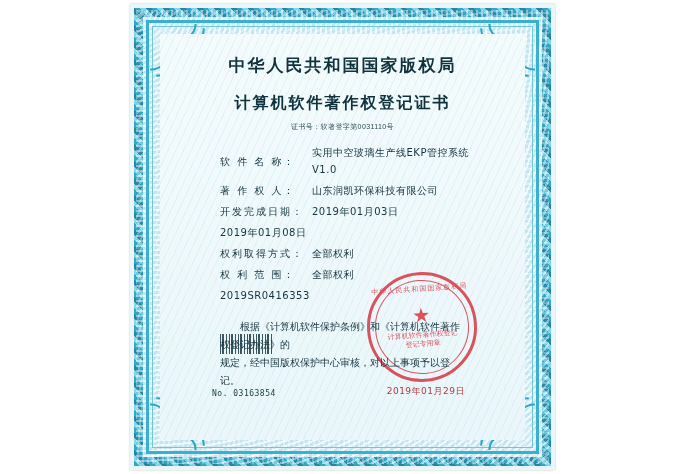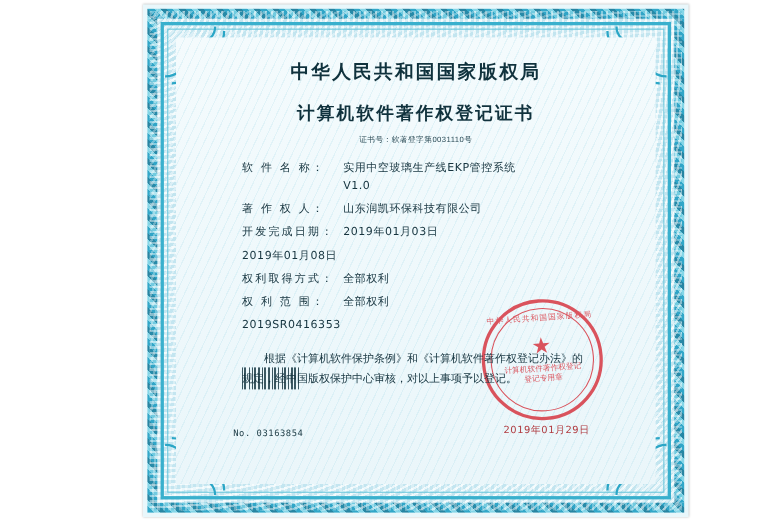--- a/index.html
+++ b/index.html
@@ -12,21 +12,21 @@
     height: 474px;
     overflow: hidden;
     font-family: "Liberation Sans", sans-serif;
   }
 
   
   .cert-wrap {
     position: absolute;
     left: 130px;
     top: 4px;
-    width: 496px;
+    width: 425px;
     height: 466px;
     background: #e9f7fb;
     box-shadow: 0 0 2px rgba(0,0,0,.25);
     overflow: hidden;
   }
 
   
   .border-outer {
     position: absolute;
     left: 4px; top: 4px; right: 4px; bottom: 4px;
@@ -121,21 +121,21 @@
   
   .fields {
     margin-top: 12px;
     padding-left: 34px;
     font-size: 10px;
     line-height: 17px;
     color: #16343f;
   }
   .row {
     display: flex;
-    align-items: flex-start;
+    align-items: center;
     margin-bottom: 4px;
   }
   .lbl {
     width: 92px;
     flex: 0 0 92px;
     letter-spacing: 2px;
     font-family: "DejaVu Sans", "Liberation Sans", sans-serif;
   }
   .val {
     flex: 1;

